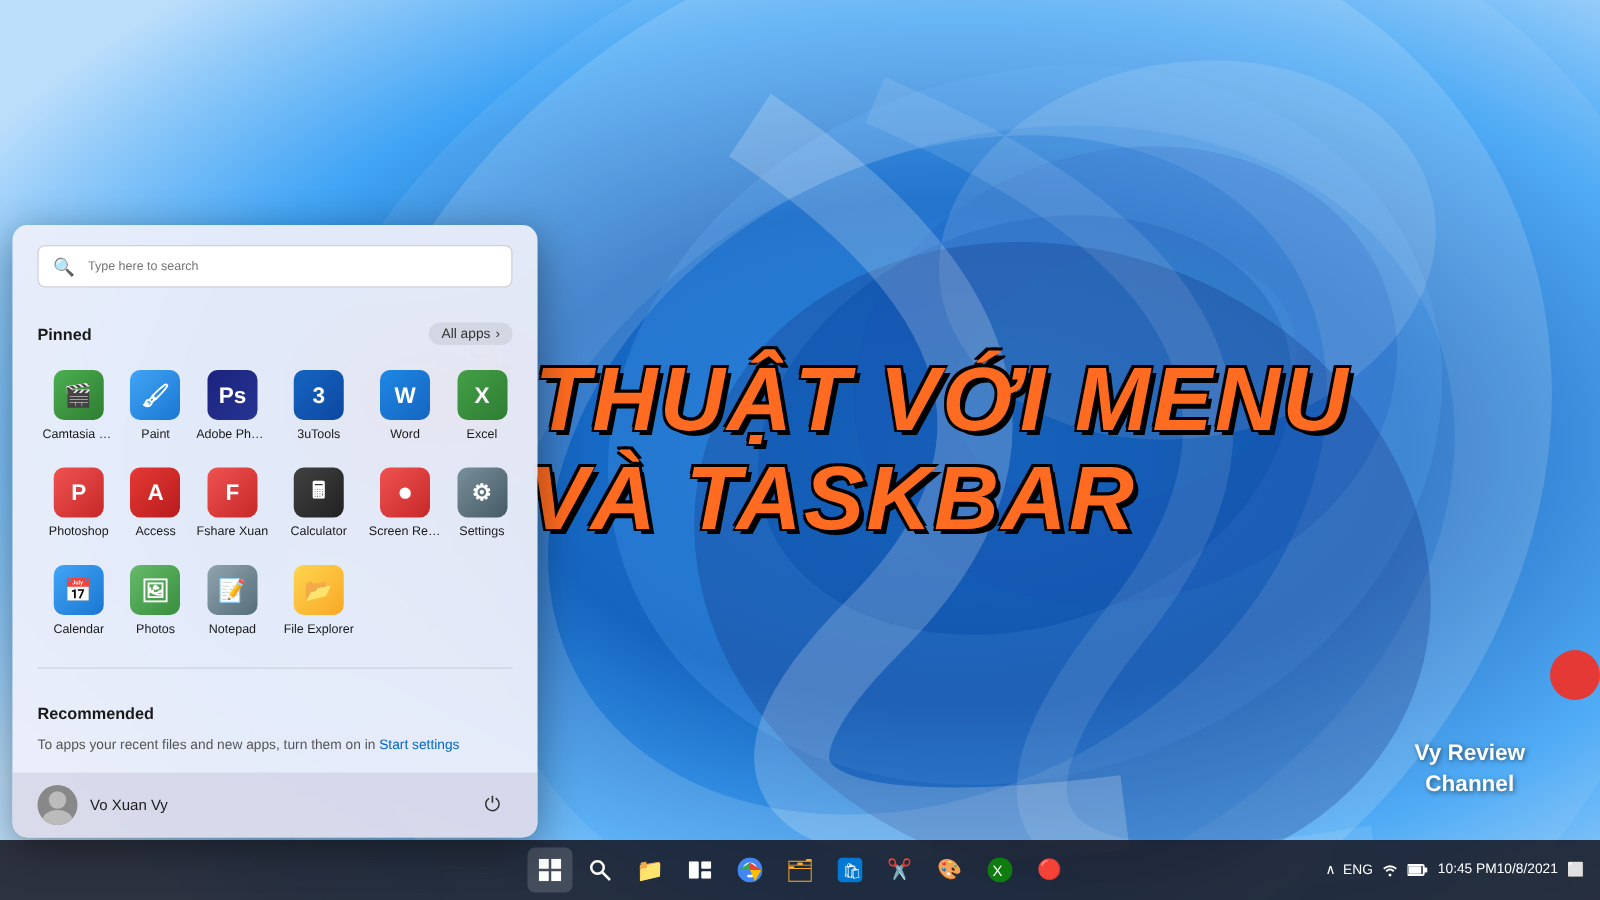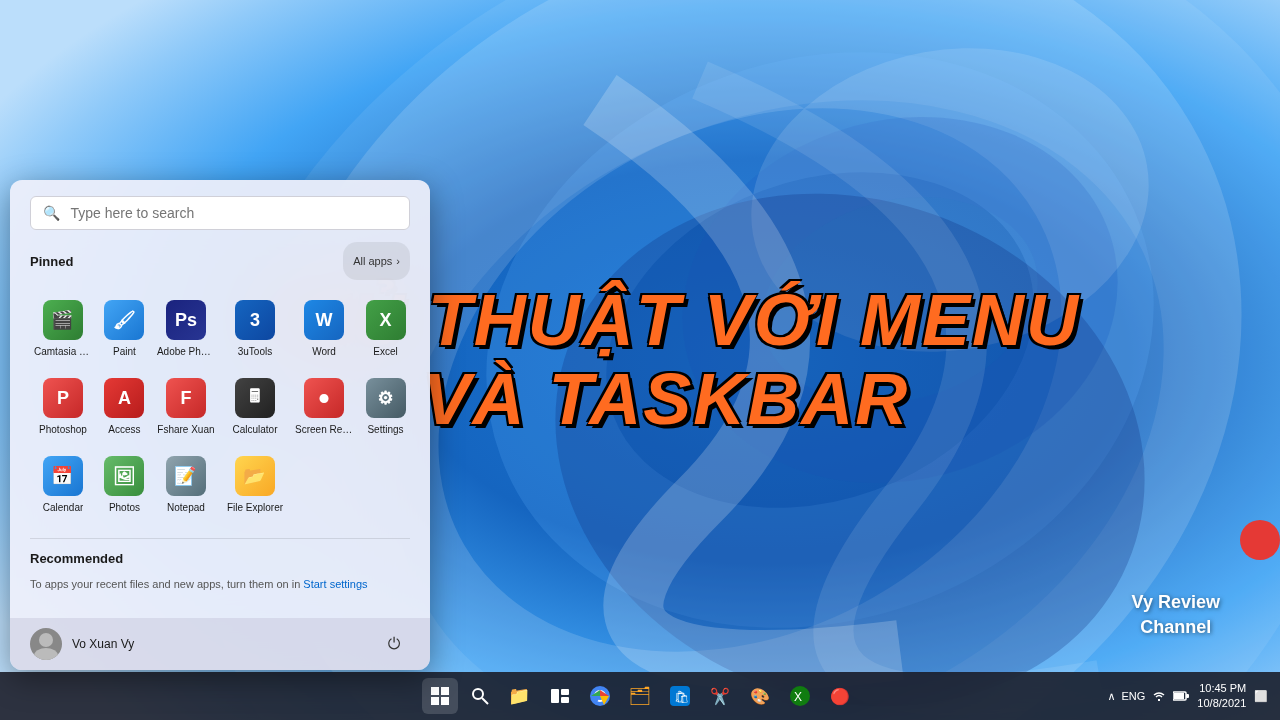--- a/index.html
+++ b/index.html
@@ -67,21 +67,21 @@
       border-radius: 6px;
       cursor: pointer;
       font-size: 18px;
     }
     .taskbar-icon.active {
       background: rgba(255,255,255,0.15);
     }
 
     .taskbar-time {
       display: flex;
-      flex-direction: column;
+      flex-direction: row;
       align-items: flex-end;
       color: white;
       font-size: 11px;
       line-height: 1.4;
       cursor: pointer;
     }
 
     .taskbar-sys-icons {
       display: flex;
       align-items: center;
@@ -115,56 +115,57 @@
       border: 1.5px solid #d0d0d8;
       border-radius: 6px;
       padding: 8px 12px;
       gap: 10px;
     }
 
     .search-bar input {
       border: none;
       outline: none;
       background: transparent;
-      font-size: 14px;
+      font-size: 10px;
       color: #0f172a;
       width: 100%;
       font-family: inherit;
     }
 
     .search-icon-sm {
       color: #666;
       font-size: 14px;
     }
 
     .pinned-section {
       padding: 0 20px;
     }
 
     .section-header {
       display: flex;
       align-items: center;
       justify-content: space-between;
       margin-bottom: 12px;
+      margin-top: 16px;
     }
 
     .section-title {
       font-size: 13px;
       font-weight: 600;
       color: #1a1a1a;
     }
 
     .all-apps-btn {
       display: flex;
       align-items: center;
       gap: 4px;
       background: rgba(0,0,0,0.07);
       border: none;
       border-radius: 14px;
-      padding: 13px 10px;
+      padding: 3px 10px;
       font-size: 11px;
       color: #333;
       cursor: pointer;
       font-family: inherit;
       justify-content: flex-end;
     }
 
     .apps-grid {
       display: grid;
       grid-template-columns: repeat(6, 1fr);

